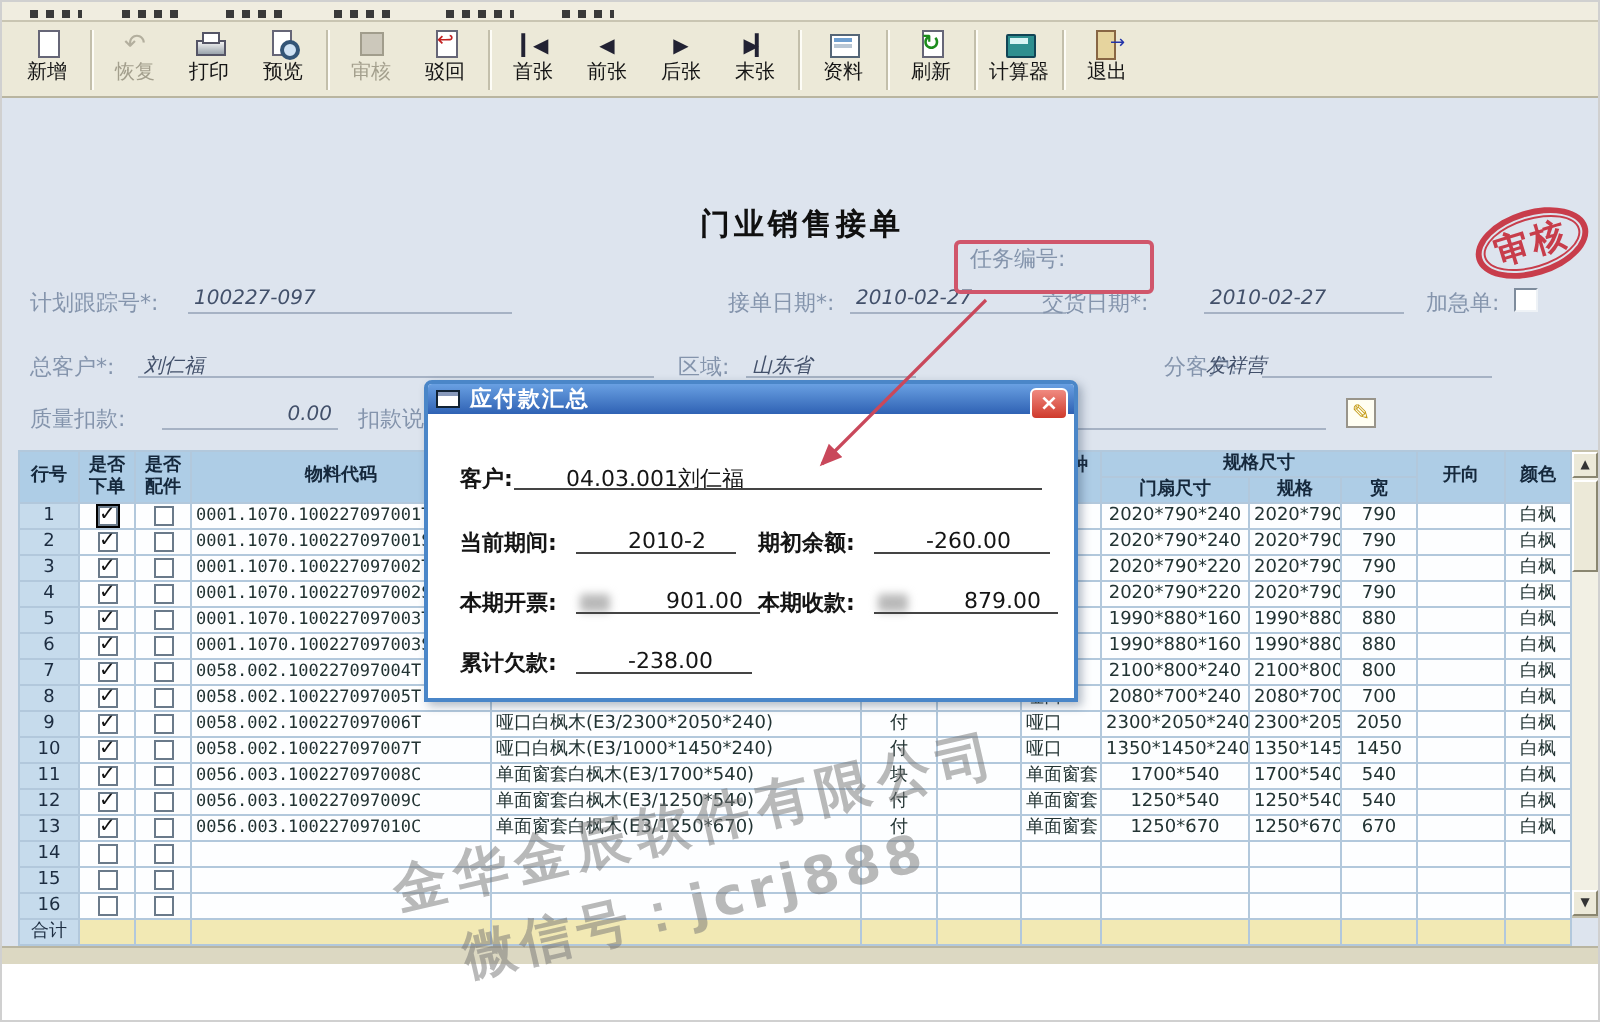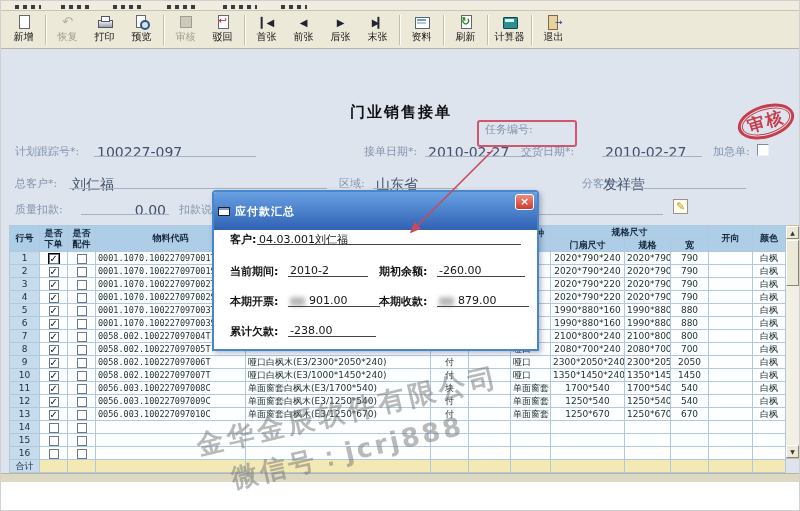--- a/index.html
+++ b/index.html
@@ -37,21 +37,21 @@
   .refresh-icon::after { content:"↻"; position:absolute; left:0; right:0; top:0; color:#1c8c1c; font-size:11px; font-weight:bold; }
   .calculator-icon::before { content:""; position:absolute; left:1px; top:3px; width:13px; height:10px; background:#2e8f8f; border:1px solid #114455; border-radius:1px; }
   .calculator-icon::after { content:""; position:absolute; left:3px; top:5px; width:9px; height:3px; background:#d8f4f4; }
   .exit-icon::before { content:""; position:absolute; left:2px; top:1px; width:8px; height:13px; background:#e6d49e; border:1px solid #886644; }
   .exit-icon::after { content:"→"; position:absolute; right:-1px; top:0; color:#2233aa; font-size:9px; }
 
   
   .main { position:absolute; left:0; top:48px; width:800px; height:424px; background:#dde4ee; }
   .page-title { position:absolute; left:290px; top:54px; width:220px; text-align:center; font-size:15px; font-weight:bold; color:#101010; letter-spacing:2px; }
   .flab { position:absolute; font-size:11px; color:#8494ac; white-space:nowrap; }
-  .fval { position:absolute; font-size:14px; color:#42506a; white-space:nowrap; }
+  .fval { position:absolute; font-size:10px; color:#42506a; white-space:nowrap;font-style:italic; }
   .fline { position:absolute; border-bottom:1px solid #a6b2c4; }
   .task-box { position:absolute; left:547px; top:69px; width:167px; height:17px; background:#d3dce8; border:1px solid; border-color:#8c98a8 #f2f6fa #f2f6fa #8c98a8; font-size:11px; color:#42506a; padding:1px 4px; }
   .stamp { position:absolute; left:736px; top:56px; width:58px; height:33px; border:3px solid #c5202f; border-radius:50%; color:#c5202f; font-size:17px; font-weight:bold; letter-spacing:2px; display:flex; align-items:center; justify-content:center; transform:rotate(-17deg); opacity:.85; z-index:4; }
   .stamp::before { content:""; position:absolute; inset:1px; border:1px solid #c5202f; border-radius:50%; }
   .cbx-form { position:absolute; width:12px; height:12px; background:#fff; border:1px solid; border-color:#7e8c9c #eef2f6 #eef2f6 #7e8c9c; }
   .btn { position:absolute; background:linear-gradient(#fcfaf0,#e7e0c8); border:1px solid #77775c; border-radius:2px; font-size:11px; text-align:center; color:#1c1c1c; box-shadow:inset 1px 1px 0 #fff; line-height:17px; cursor:default; }
   .btn.bold { font-weight:bold; }
   .pencil { position:absolute; width:15px; height:15px; background:#fffef2; border:1px solid #98948a; font-size:11px; line-height:13px; text-align:center; }
   .pencil::before { content:"✎"; color:#c49a14; }
   .red-box { position:absolute; left:476px; top:119px; width:100px; height:27px; border:2px solid #d0566b; border-radius:3px; z-index:12; }
@@ -85,26 +85,26 @@
   .statusbar { position:absolute; left:0; top:472px; width:800px; height:9px; background:#dcd8c2; border-top:1px solid #b9b5a0; }
   .caption { position:absolute; left:0; top:484px; width:800px; text-align:center; font-size:17px; font-weight:bold; color:#0c0c0c; letter-spacing:2px; }
 
   
   .wm { position:absolute; font-weight:bold; color:rgba(115,115,115,.5); transform:rotate(-13deg); z-index:5; white-space:nowrap; pointer-events:none; }
   .wm1 { left:192px; top:392px; font-size:27px; letter-spacing:4px; }
   .wm2 { left:228px; top:434px; font-size:26px; letter-spacing:3px; }
 
   
   .dialog { position:absolute; left:211px; top:189px; width:327px; height:161px; background:#fff; border:2px solid #4a86c8; border-radius:4px 4px 0 0; box-shadow:2px 2px 5px rgba(40,60,90,.35); z-index:10; }
-  .dlg-title { position:absolute; left:0; top:0; right:0; height:38px; background:linear-gradient(#69a0e2,#2f62b4); border-radius:2px 2px 0 0; display:flex; align-items:center; padding:0 4px; }
+  .dlg-title { position:absolute; left:0; top:0; right:0; height:15px; background:linear-gradient(#69a0e2,#2f62b4); border-radius:2px 2px 0 0; display:flex; align-items:center; padding:0 4px; }
   .dlg-title-text { color:#fff; font-size:11px; font-weight:bold; margin-left:5px; letter-spacing:1px; }
   .dlg-ico { width:12px; height:9px; background:#fff; border:1px solid #123; box-shadow:inset 0 2px 0 #89b; }
   .dlg-close { position:absolute; right:3px; top:2px; width:19px; height:16px; background:linear-gradient(#f08a80,#cf3a2c); border:1px solid #fff; border-radius:3px; color:#fff; font-size:11px; font-weight:bold; text-align:center; line-height:14px; }
   .dlab { position:absolute; font-size:11px; font-weight:bold; color:#151515; white-space:nowrap; }
-  .dval { position:absolute; font-size:11px; color:#151515; white-space:nowrap; }
+  .dval { position:absolute; font-size:11px; color:#151515; white-space:nowrap;margin-left:24px; }
   .dline { position:absolute; border-bottom:1px solid #444; }
   .redact { position:absolute; width:15px; height:9px; background:#b9b9b9; border-radius:2px; filter:blur(2px); }
 
   .overlay { position:absolute; left:0; top:0; width:800px; height:511px; z-index:12; pointer-events:none; }
 </style>
 </head>
 <body>
 
 <div class="screen">
 

